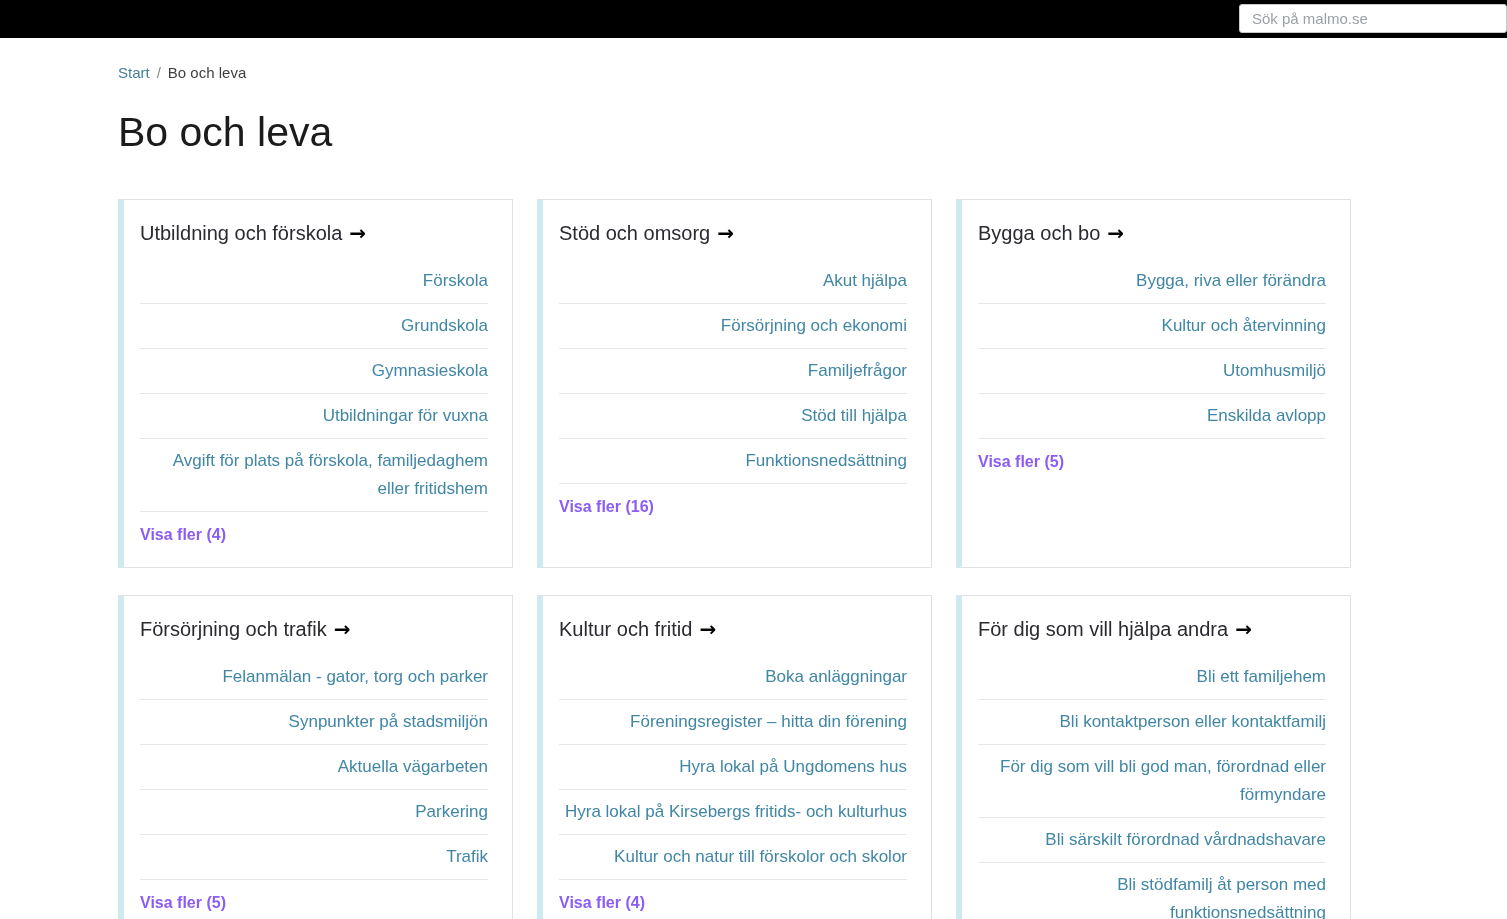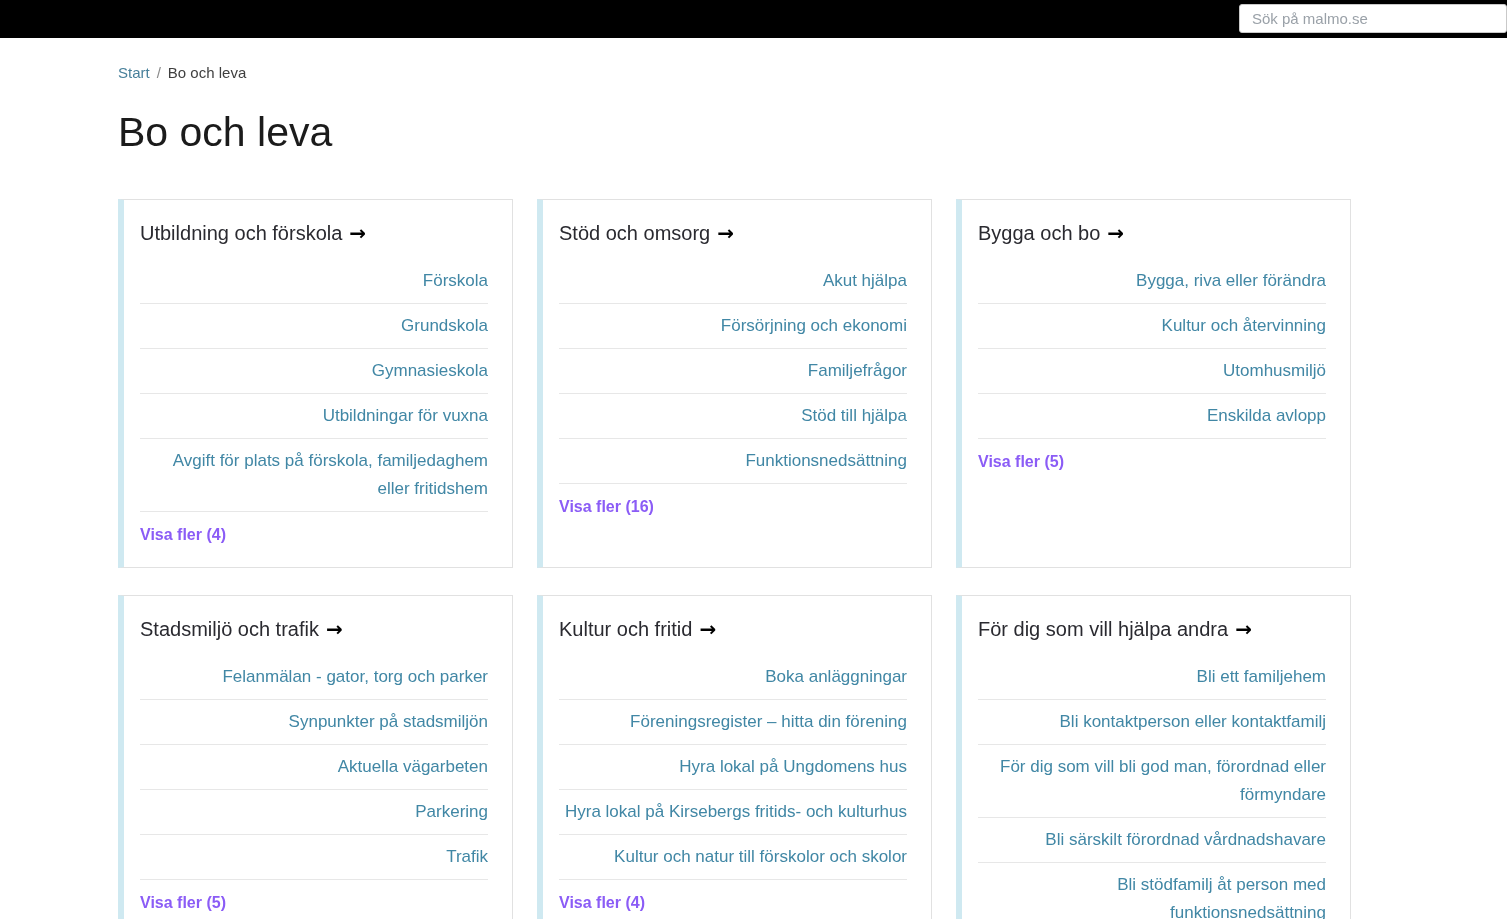--- a/index.html
+++ b/index.html
@@ -192,21 +192,21 @@
             <a>Enskilda avlopp</a>
           </li>
           <li class="more-item">
             <a>Visa fler (5)</a>
           </li>
         </ul>
   </article>
 
   <article class="card">
     <a class="card-title">
-      <span class="card-title-text">Stadsmiljö och trafik</span><span class="arrow-icon">→</span>
+      <span class="card-title-text">Försörjning och trafik</span><span class="arrow-icon">→</span>
     </a>
     <ul class="link-list">
           <li class="link-item">
             <a>Felanmälan - gator, torg och parker</a>
           </li>
           <li class="link-item">
             <a>Synpunkter på stadsmiljön</a>
           </li>
           <li class="link-item">
             <a>Aktuella vägarbeten</a>

